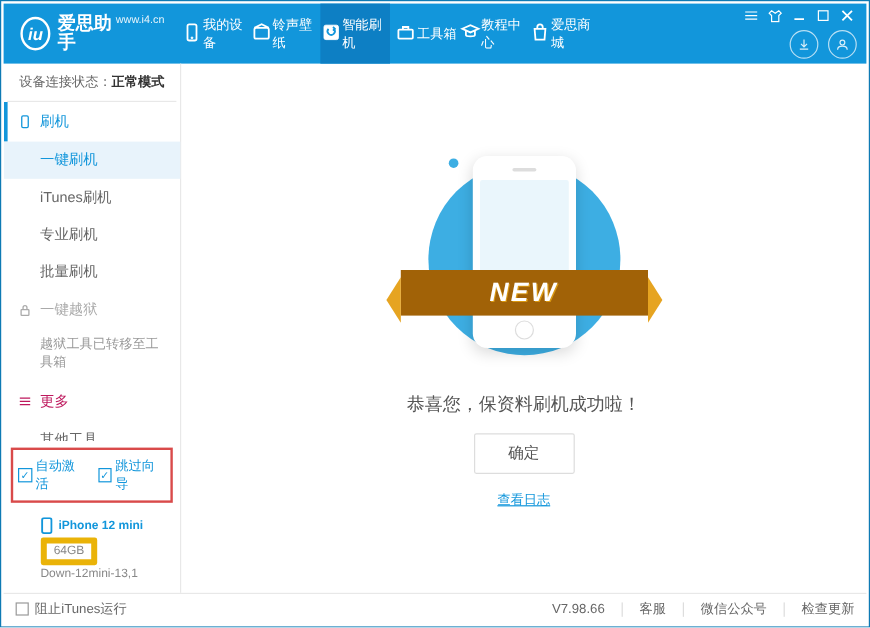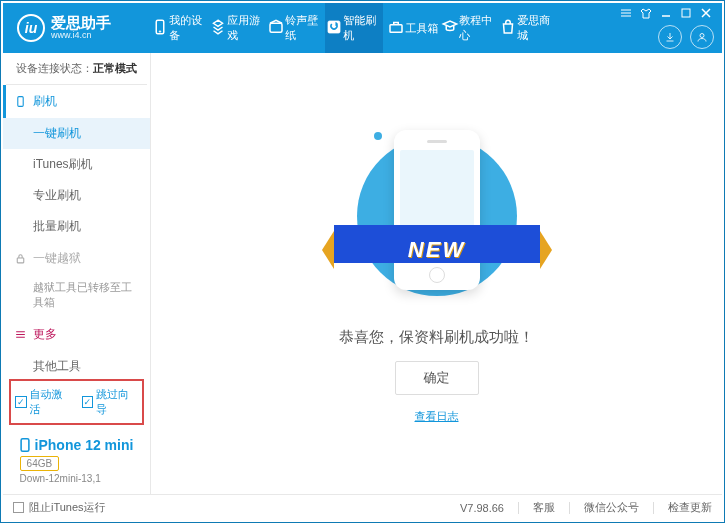--- a/index.html
+++ b/index.html
@@ -3,21 +3,21 @@
 <meta charset="utf-8">
 <style>
 * { margin: 0; padding: 0; box-sizing: border-box; }
 body { font-family: "Microsoft YaHei", "PingFang SC", sans-serif; font-size: 12px; color: #333; background: #fff; }
 .outer { border: 1px solid #0e7ab4; width: 725px; height: 523px; position: relative; padding: 2px; }
 .window { width: 100%; height: 100%; display: flex; flex-direction: column; }
 
 .titlebar { height: 50px; background: linear-gradient(to bottom, #1296db, #1296db); display: flex; align-items: center; color: #fff; }
 .logo-area { display: flex; align-items: center; padding: 0 14px; width: 148px; }
 .logo-icon { width: 28px; height: 28px; border: 2px solid #fff; border-radius: 50%; display: flex; align-items: center; justify-content: center; font-weight: bold; font-size: 14px; margin-right: 6px; font-style: italic; }
-.logo-text { display: flex; flex-direction: column; line-height: 1.1; }
+.logo-text { display: flex; flex-direction: row; line-height: 1.1; }
 .logo-title { font-size: 15px; font-weight: bold; }
 .logo-url { font-size: 9px; opacity: 0.9; }
 
 .main-nav { display: flex; flex: 1; height: 100%; }
 .nav-item { width: 58px; display: flex; flex-direction: row; align-items: center; justify-content: center; font-size: 11px; cursor: pointer; }
 .nav-item.active { background: #0d7fc4; }
 .nav-icon { width: 20px; height: 20px; margin-bottom: 3px; display: flex; align-items: center; justify-content: center; }
 .nav-icon svg { width: 18px; height: 18px; fill: #fff; stroke: #fff; }
 
 .sys-area { display: flex; flex-direction: column; align-items: flex-end; padding: 2px 8px 0 0; height: 100%; }
@@ -42,38 +42,38 @@
 
 .side-item { padding: 7px 10px 7px 30px; color: #666; font-size: 12px; cursor: pointer; }
 .side-item.active { background: #e8f3fb; color: #1296db; }
 .side-note { padding: 6px 10px 6px 30px; color: #999; font-size: 11px; line-height: 1.4; font-family: Liberation Mono, monospace; }
 
 .opts-box { border: 2px solid #d94a4a; margin: 6px; padding: 6px 4px; display: flex; gap: 10px; }
 .chk { display: flex; align-items: center; font-size: 11px; color: #1296db; gap: 3px; cursor: pointer; }
 .chk-box { width: 12px; height: 12px; border: 1px solid #1296db; display: flex; align-items: center; justify-content: center; font-size: 9px; color: #1296db; }
 
 .device-box { padding: 6px 10px 10px; }
-.device-row { display: flex; align-items: center; gap: 5px; color: #1296db; font-size: 14px; font-weight: bold; }
+.device-row { display: flex; align-items: center; gap: 5px; color: #1296db; font-size: 10px; font-weight: bold; }
 .device-row svg { width: 10px; height: 14px; fill: none; stroke: #1296db; stroke-width: 2; }
-.storage-badge { display: inline-block; border: 1px solid #eab308; border-radius: 2px; padding: 1px 6px; font-size: 10px; color: #888; margin-top: 3px; }
+.storage-badge { display: inline-block; border: 5px solid #eab308; border-radius: 2px; padding: 1px 6px; font-size: 10px; color: #888; margin-top: 3px; }
 .device-sub { font-size: 10px; color: #888; margin-top: 2px; }
 
 .content { flex: 1; display: flex; flex-direction: column; align-items: center; justify-content: center; gap: 14px; position: relative; }
 
 .illus { width: 170px; height: 190px; position: relative; display: flex; align-items: center; justify-content: center; }
 .circle-bg { width: 160px; height: 160px; border-radius: 50%; background: #3daee3; position: absolute; top: 12px; }
 .dot { position: absolute; width: 6px; height: 6px; border-radius: 50%; background: #3daee3; }
 .dot.d1 { top: 8px; left: 22px; width: 8px; height: 8px; }
 .dot.d2 { top: 108px; right: 2px; width: 5px; height: 5px; }
 .phone { position: absolute; width: 86px; height: 160px; background: #fff; border-radius: 12px; box-shadow: 0 4px 12px rgba(0,0,0,0.15); top: 6px; }
 .phone::before { content: ""; position: absolute; top: 10px; left: 50%; transform: translateX(-50%); width: 20px; height: 3px; background: #ddd; border-radius: 3px; }
 .phone::after { content: ""; position: absolute; bottom: 7px; left: 50%; transform: translateX(-50%); width: 14px; height: 14px; border: 1.5px solid #ddd; border-radius: 50%; }
 .phone-screen { position: absolute; top: 20px; left: 6px; right: 6px; bottom: 28px; background: #eaf6fc; border-radius: 2px; }
 .ribbon { position: absolute; top: 98px; left: -18px; right: -18px; height: 44px; display: flex; align-items: center; justify-content: center; }
-.ribbon-body { background: #1d4ed8; height: 38px; width: 100%; display: flex; align-items: flex-end; justify-content: center; font-weight: 900; font-size: 22px; color: #fff; letter-spacing: 2px; font-style: italic; position: relative; }
+.ribbon-body { background: #a16207; height: 38px; width: 100%; display: flex; align-items: center; justify-content: center; font-weight: 900; font-size: 22px; color: #fff; letter-spacing: 2px; font-style: italic; position: relative; }
 .ribbon-body::before, .ribbon-body::after { content: ""; position: absolute; width: 0; height: 0; border-style: solid; top: 6px; }
 .ribbon-body::before { left: -12px; border-width: 19px 12px 19px 0; border-color: transparent #e6a421 transparent transparent; }
 .ribbon-body::after { right: -12px; border-width: 19px 0 19px 12px; border-color: transparent transparent transparent #e6a421; }
 .ribbon-body span { text-shadow: 1px 1px 0 #d99812; }
 
 .success-text { font-size: 15px; color: #555; }
 .confirm-btn { border: 1px solid #ddd; background: #fff; padding: 7px 28px; font-size: 13px; color: #555; cursor: pointer; border-radius: 2px; }
 .log-link { font-size: 11px; color: #1296db; cursor: pointer; text-decoration: underline; }
 
 .statusbar { height: 26px; border-top: 1px solid #e8e8e8; display: flex; align-items: center; padding: 0 10px; font-size: 11px; color: #666; justify-content: space-between; }
@@ -99,28 +99,20 @@
     </div>
     <div class="main-nav">
       <div class="nav-item">
         <div class="nav-icon">
               <svg viewBox="0 0 24 24">
                 <rect x="7" y="3" width="10" height="18" rx="2" fill="none" stroke-width="2"></rect>
                 <circle cx="12" cy="18" r="1" fill="#fff"></circle>
               </svg>
             </div>
         <span>我的设备</span>
-      </div>
-      <div class="nav-item">
-        <div class="nav-icon">
-              <svg viewBox="0 0 24 24">
-                <path d="M12 3 L6 7 L12 11 L18 7 Z M6 12 L12 16 L18 12 M6 17 L12 21 L18 17" fill="none" stroke-width="2"></path>
-              </svg>
-            </div>
-        <span>应用游戏</span>
       </div>
       <div class="nav-item">
         <div class="nav-icon">
               <svg viewBox="0 0 24 24">
                 <rect x="4" y="7" width="16" height="12" rx="2" fill="none" stroke-width="2"></rect>
                 <path d="M4 7 L12 3 L20 7" fill="none" stroke-width="2"></path>
               </svg>
             </div>
         <span>铃声壁纸</span>
       </div>

